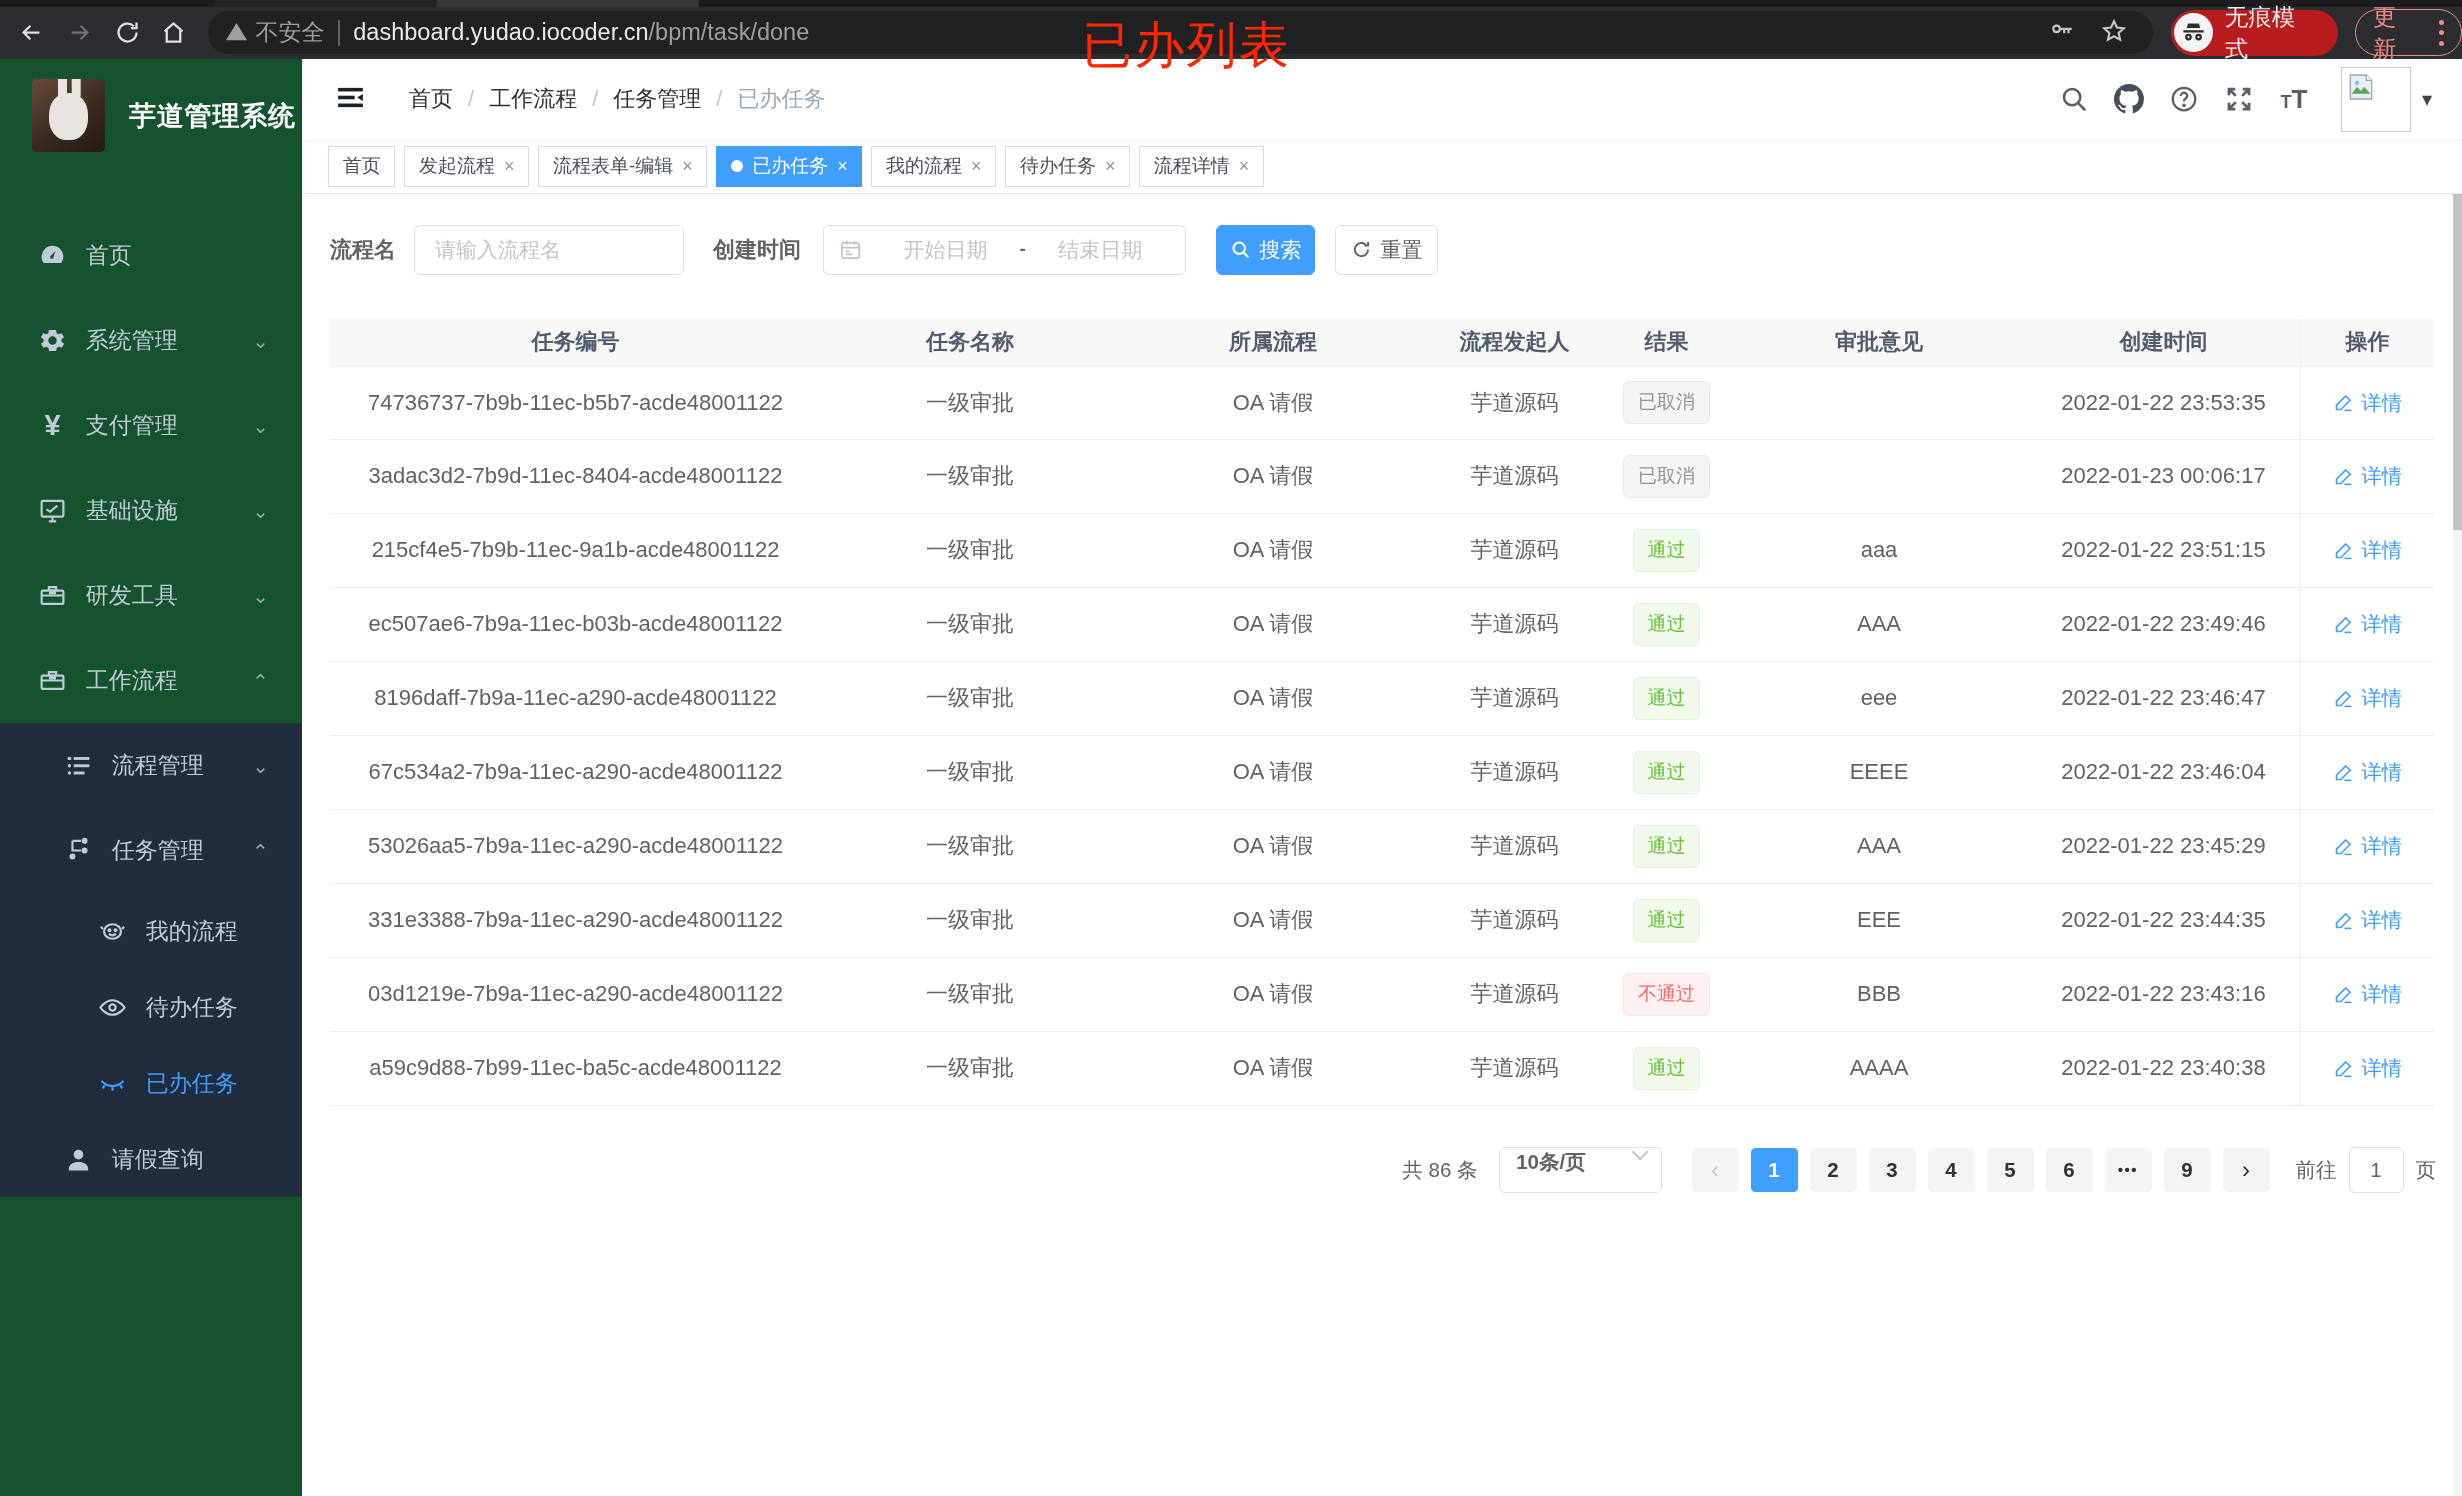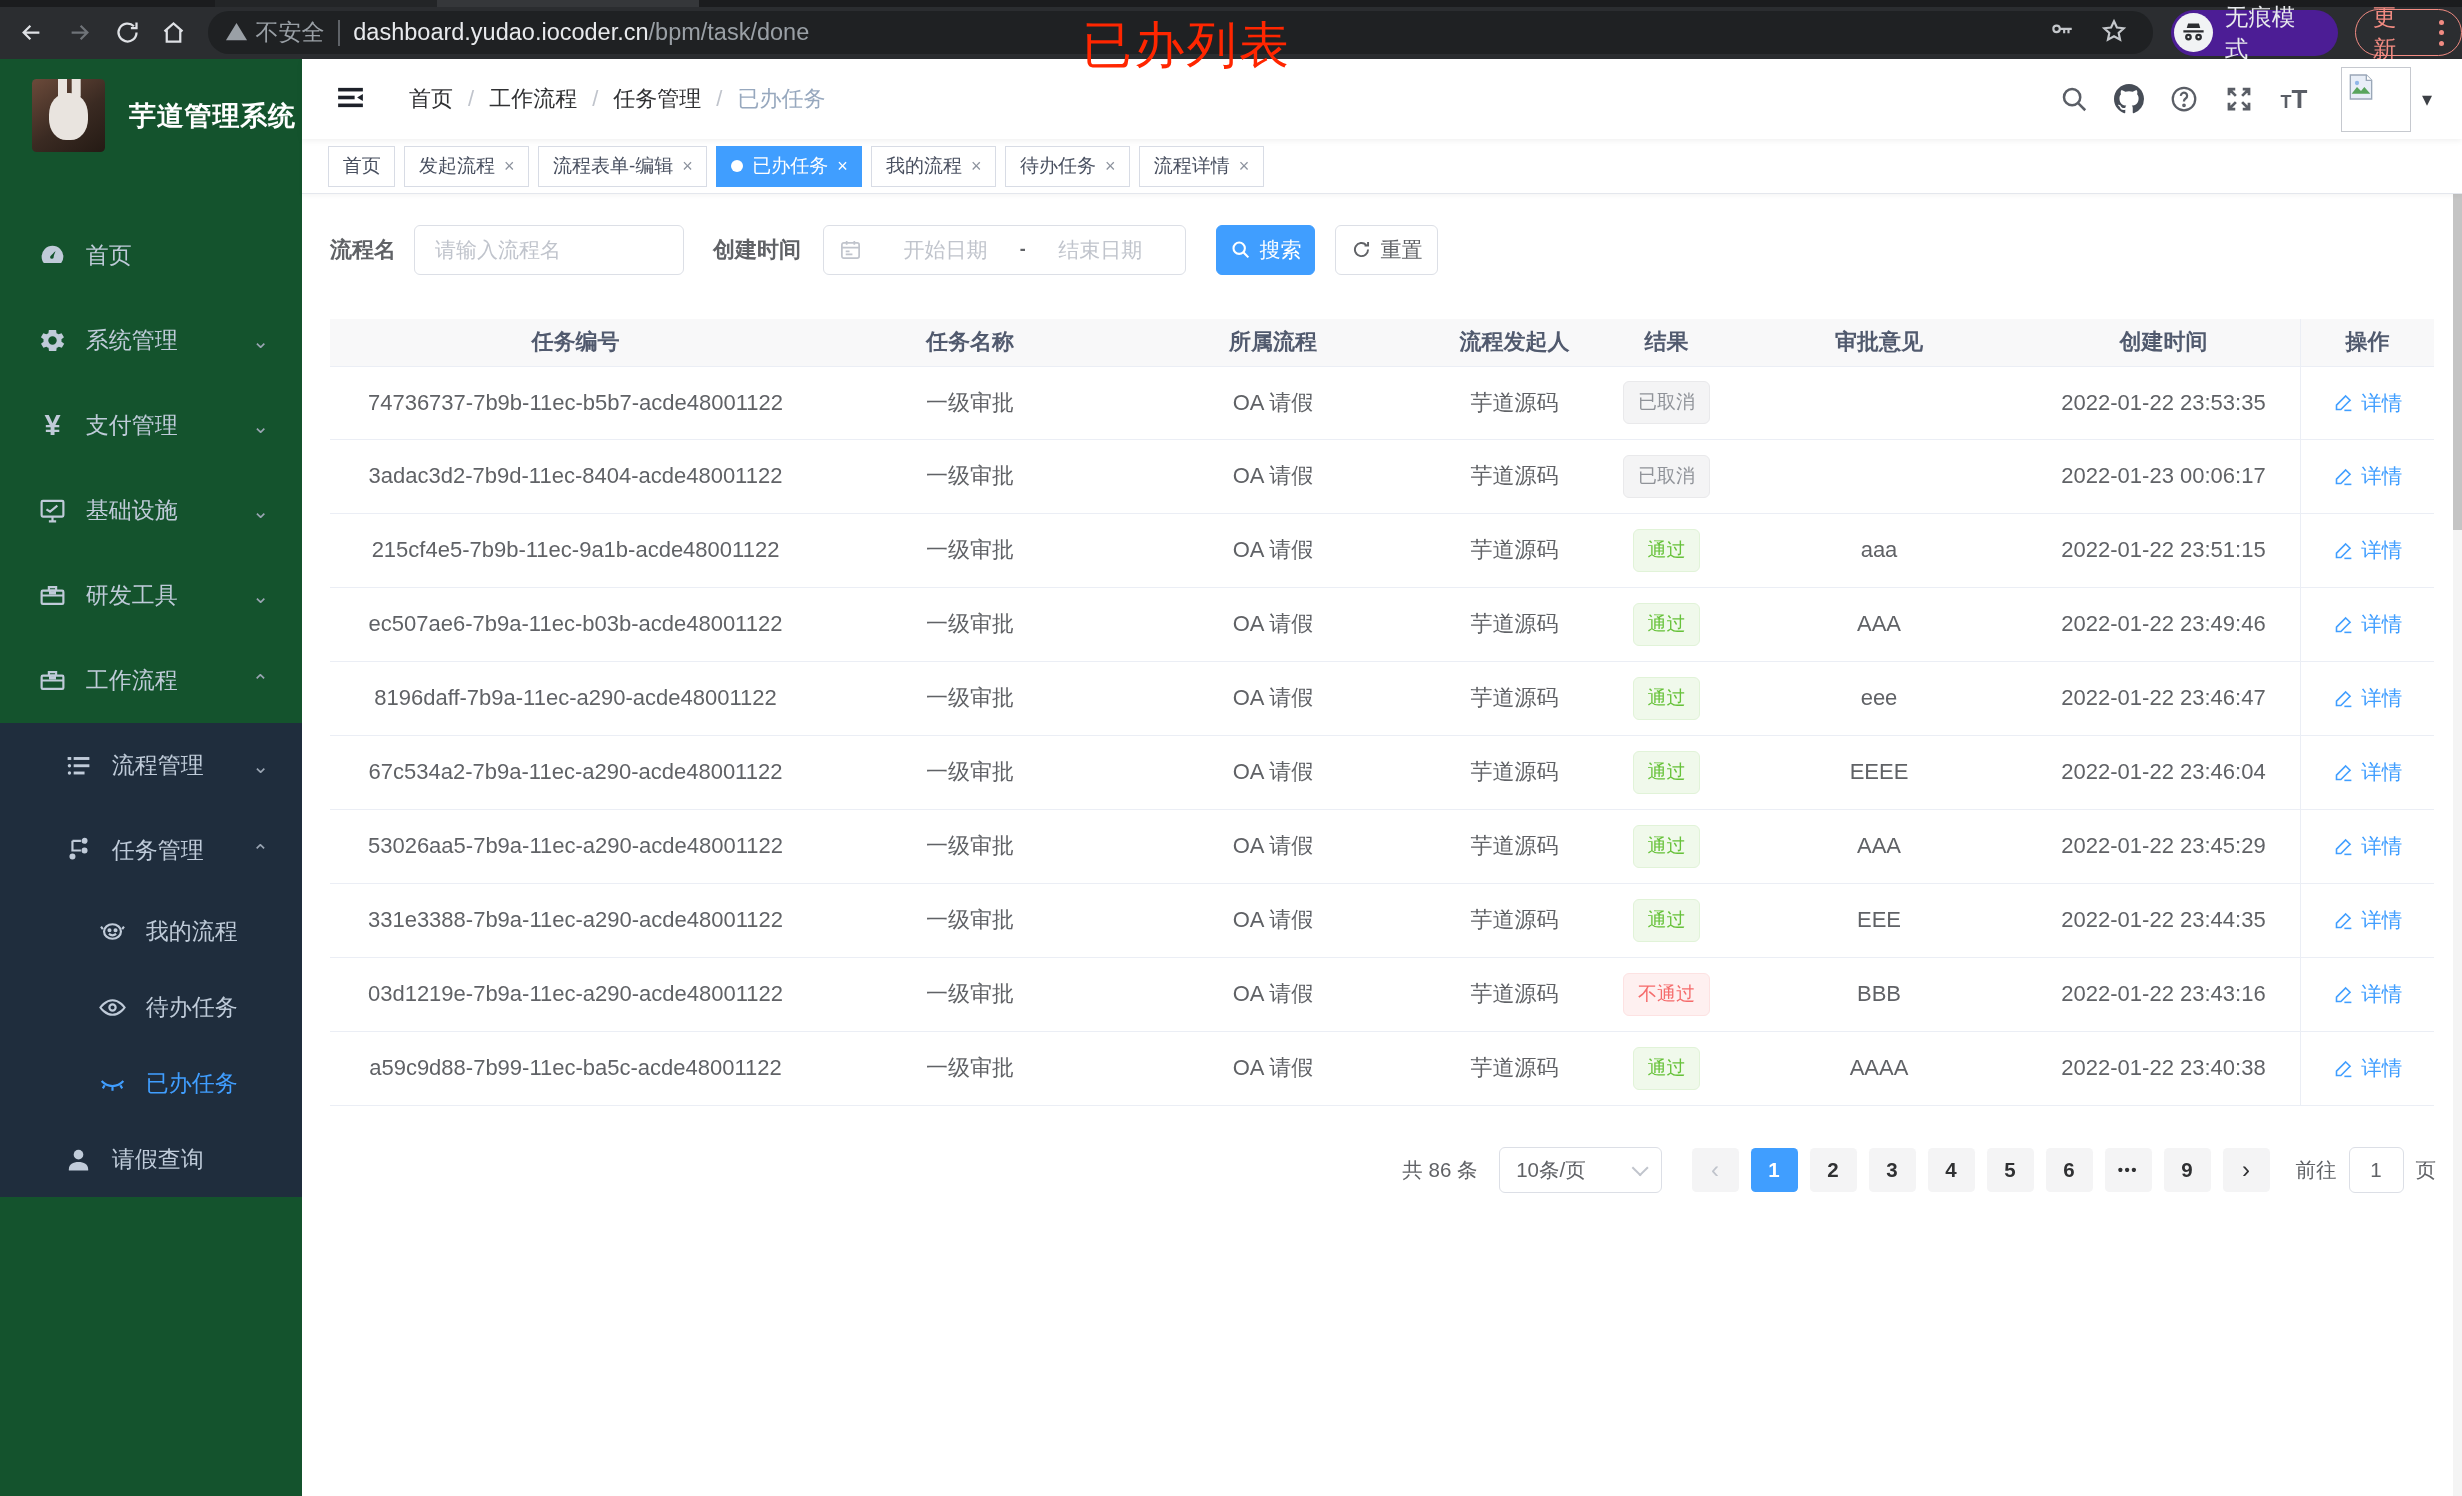--- a/index.html
+++ b/index.html
@@ -19,21 +19,21 @@
   .nav-reload { margin-left:15px; } .nav-home { margin-left:13.7px; }
   .urlbar { margin-left:18px; width:1953px; height:43px; background:#1f2123; border-radius:21px;
     display:flex; align-items:center; color:#9aa0a6; }
   .urlbar .warn-ic { margin-left:16.7px; }
   .urlbar .sec-label { margin-left:7.6px; font-size:23px; }
   .urlbar .sep { margin:0 13.7px; width:1.5px; height:26px; background:#5f6368; }
   .urlbar .host { color:#e8eaed; font-size:23.5px; }
   .urlbar .path { color:#9aa0a6; font-size:23.5px; }
   .urlbar .spacer { flex:1; }
   .urlbar .key-ic, .urlbar .star-ic { margin-right:26px; color:#c4c7cb; }
-  .incog { display:flex; align-items:center; background:#4c1d95; border-radius:23px; height:46px;
+  .incog { display:flex; align-items:center; background:#b91c1c; border-radius:23px; height:46px;
     margin-left:18px; padding:0 20px 0 3px;font-family:Liberation Mono, monospace; }
   .incog-ic { width:39px; height:39px; background:#f1f3f4; border-radius:50%; display:flex;
     align-items:center; justify-content:center; }
   .incog-label { color:#e8eaed; font-size:23.5px; margin-left:12px; }
   .update-pill { display:flex; align-items:center; margin-left:16.7px; border:1.5px solid #f28b82;
     border-radius:23.5px; height:47px; padding:0 10.6px 0 16.7px; color:#f28b82; }
   .update-label { font-size:23.5px; }
   .kebab { display:flex; flex-direction:column; gap:5.3px; margin-left:13.7px; padding:0 6px; }
   .kebab i { width:5.3px; height:5.3px; border-radius:50%; background:#f28b82; }
 
@@ -135,21 +135,21 @@
   .tag-success { color:#67c23a; background:#f0f9eb; border-color:#e1f3d8; }
   .tag-danger  { color:#f56c6c; background:#fef0f0; border-color:#fde2e2; }
   .link-detail { color:#409eff; display:flex; align-items:center; cursor:pointer; font-size:20.5px; }
   .link-detail svg { width:21px; height:21px; margin-right:7.6px; }
 
   
   .pagination { display:flex; align-items:center; justify-content:flex-end; margin-top:41px;
     font-size:20.5px; color:#606266; }
   .pg-total { margin-right:21px; }
   .pg-size { width:163px; height:46px; border:1.5px solid #dcdfe6; border-radius:6px; display:flex;
-    align-items:center; justify-content:space-between; padding:0 16.7px; color:#606266; cursor:pointer; }
+    justify-content:space-between; padding:0 16.7px; color:#606266; cursor:pointer;font-weight:bold; }
   .chev { width:12px; height:12px; border-right:2.3px solid #c0c4cc; border-bottom:2.3px solid #c0c4cc;
     transform:rotate(45deg) translateY(-3px); }
   .pg-btns { display:flex; align-items:center; margin-left:30px; gap:12px; }
   .pg-btn { min-width:47px; height:44px; background:#f4f4f5; border-radius:4.6px; display:flex;
     align-items:center; justify-content:center; font-size:20.5px; font-weight:600; color:#303133;
     cursor:pointer; padding:0 6px; }
   .pg-btn.arrow { color:#303133; font-size:24px; font-weight:400; }
   .pg-btn.disabled { color:#c0c4cc; }
   .pg-btn.active { background:#409eff; color:#fff; }
   .pg-goto { display:flex; align-items:center; margin-left:26px; }

